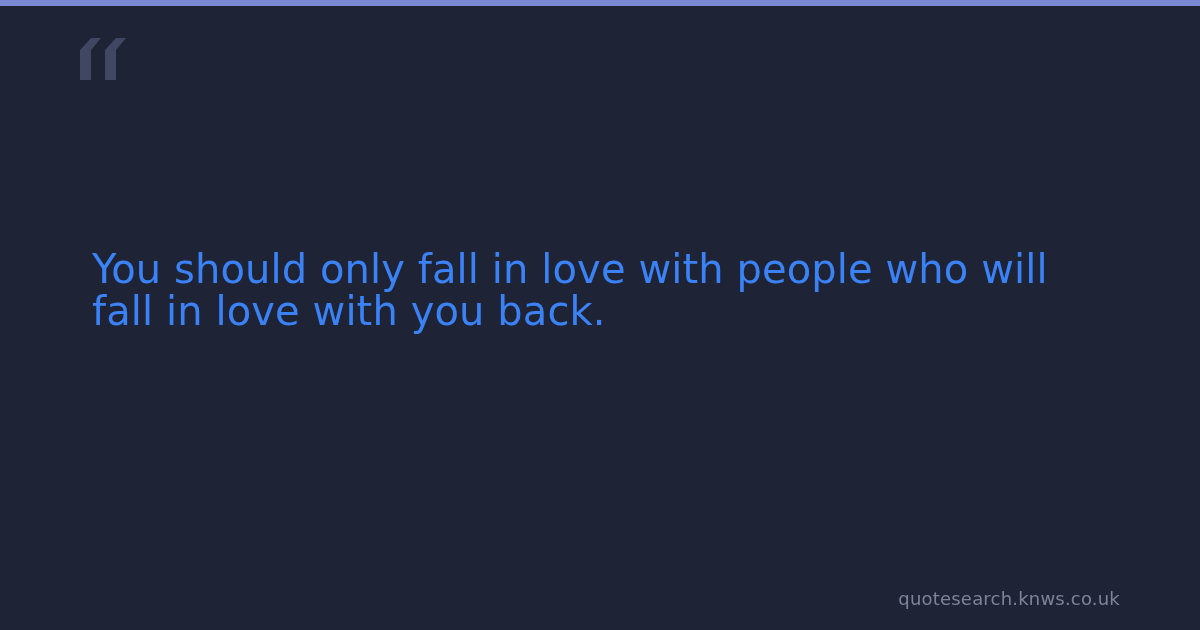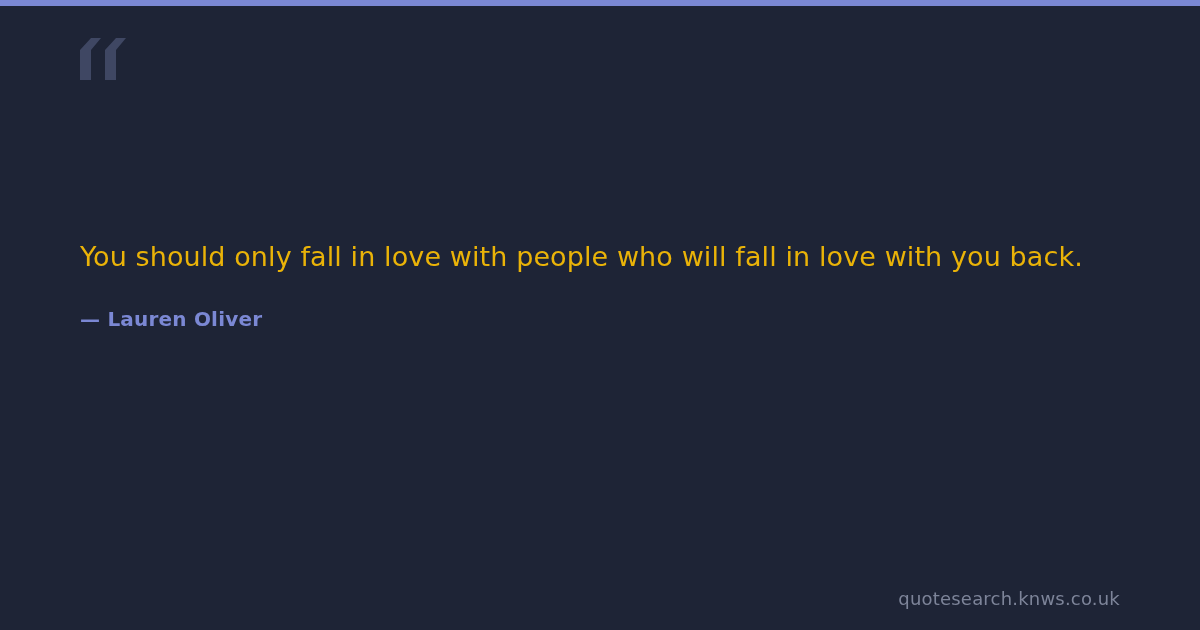--- a/index.html
+++ b/index.html
@@ -48,25 +48,25 @@
 
   
   #content {
     position: absolute;
     left: 80px;
     top: 236px;
     width: 1040px;
   }
 
   #quote-text {
-    margin: 0;
-    font-size: 27px;
+    margin: 12px;
+    font-size: 40px;
     line-height: 42px;
     font-weight: 400;
-    color: #eab308;
+    color: #3b82f6;
     letter-spacing: 0.1px;
     max-width: 1010px;
   }
 
   #attribution {
     margin: 0;
     padding-top: 29px;
     font-size: 20px;
     line-height: 24px;
     font-weight: bold;
@@ -104,21 +104,17 @@
   <div id="quote-mark" aria-hidden="true">
     <svg viewBox="0 0 48 42" xmlns="http://www.w3.org/2000/svg">
       <path d="M0 42 L0 12 L11 0 L21 0 L11 12 L11 42 Z" fill="#3f4763"></path>
       <path d="M25 42 L25 12 L36 0 L46 0 L36 12 L36 42 Z" fill="#3f4763"></path>
     </svg>
   </div>
 
   <div id="content">
     <p id="quote-text">You should only fall in love with people who will fall in love with you back.</p>
 
-    <p id="attribution">
-      <span id="attribution-dash">—</span>
-      <span id="attribution-name">Lauren Oliver</span>
-    </p>
   </div>
 
   <div id="footer">quotesearch.knws.co.uk</div>
 
 </div>
 
 </body></html>

